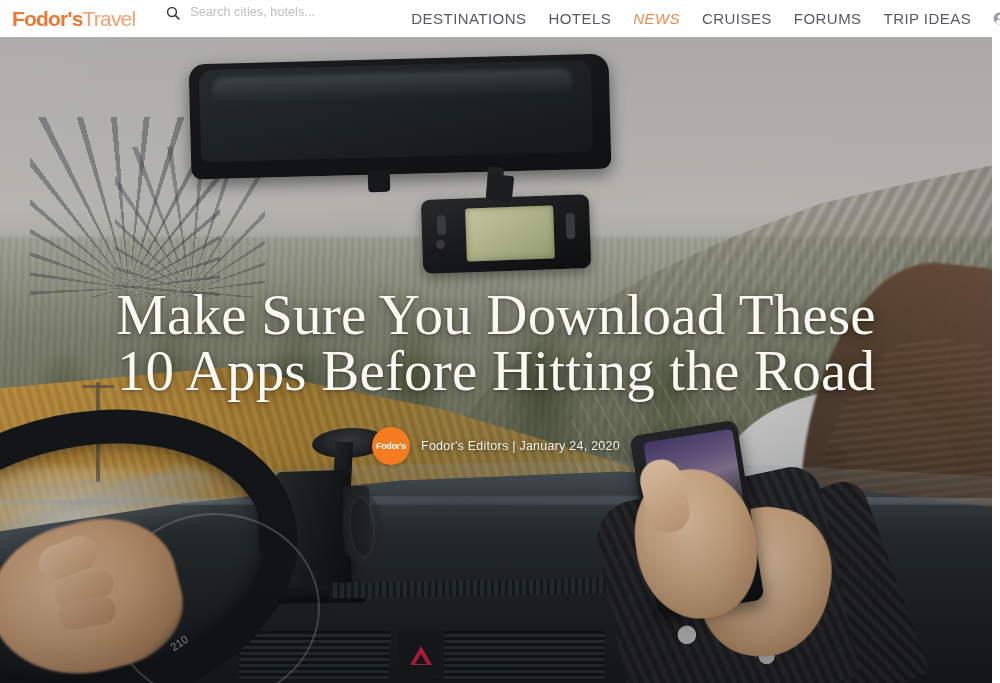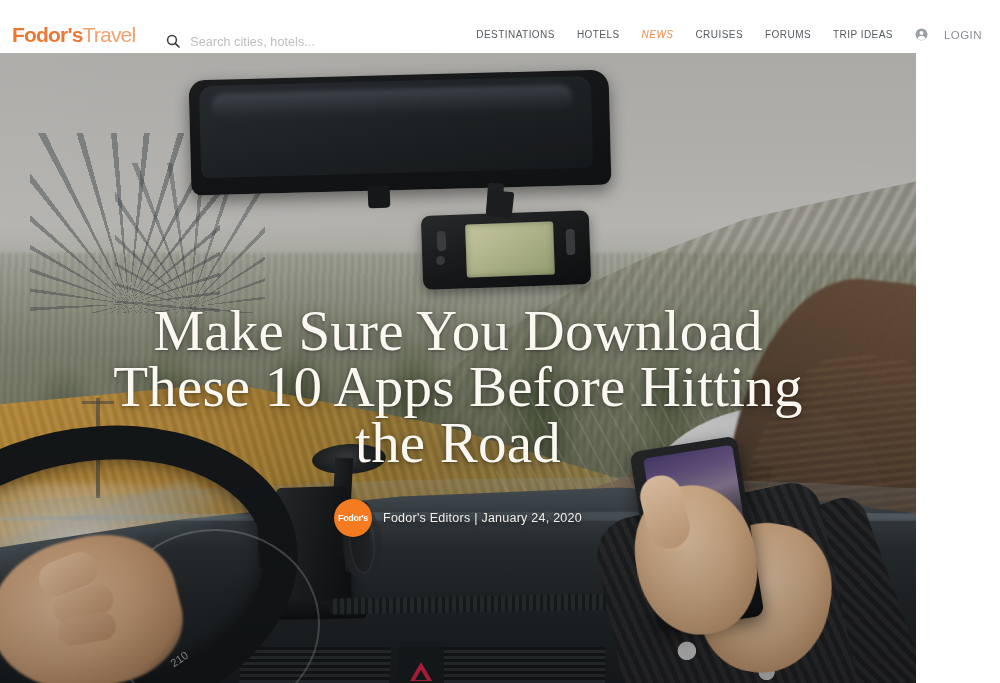--- a/index.html
+++ b/index.html
@@ -9,64 +9,63 @@
     background:#fff;
     font-family:"Liberation Sans", sans-serif;
     -webkit-font-smoothing:antialiased;
   }
 
   
   .navbar{
     position:relative; width:1000px; height:37px;
     background:#ffffff; display:flex; align-items:center;
     z-index:40;
-    margin-top:16px;
   }
   .logo{
     margin-left:12px; font-size:21px; line-height:21px;
     letter-spacing:-0.8px; white-space:nowrap; user-select:none;
   }
   .logo-fodors{ font-weight:bold; color:#ee7733; font-style:normal; }
   .logo-travel{ font-weight:400; color:#f5a06a; }
 
   .search-wrap{
-    display:flex; align-items:flex-end; margin-left:30px; height:28px;
+    display:flex; align-items:flex-start; margin-left:30px; height:28px;
   }
   .search-icon{ width:16px; height:16px; display:block; flex:0 0 auto; }
   .search-input{
     border:none; outline:none; background:transparent;
     font-family:"Liberation Sans", sans-serif;
     font-size:12.5px; color:#555; margin-left:9px; width:210px;
     letter-spacing:0.1px;
   }
   .search-input::placeholder{ color:#bdbdbd; }
 
   .nav-menu{
     margin-left:auto; display:flex; align-items:center;
     padding-right:10px; gap:0px;
   }
   .nav-item{
-    font-size:10px; letter-spacing:0.45px; color:#555a5e;
+    font-size:15px; letter-spacing:0.45px; color:#555a5e;
     padding:0 11px; cursor:pointer; white-space:nowrap;
     text-transform:uppercase; line-height:16px;
   }
   .nav-item.active{ color:#ee8a4d;font-style:italic; }
   .login-item{
     display:flex; align-items:center; gap:16px;
     padding:0 8px 0 11px; cursor:pointer;
   }
   .login-icon{ width:13px; height:13px; display:block; }
   .login-label{
     font-size:11.5px; letter-spacing:0.45px; color:#8b9095;
     text-transform:uppercase; line-height:16px;
   }
 
   
   .hero{
-    position:relative; width:916px; height:646px; overflow:hidden;
+    position:relative; width:992px; height:646px; overflow:hidden;
     background:#b9b6b0;
   }
   .hero-photo{ position:absolute; inset:0; }
   .layer{ position:absolute; }
 
   
   .sky{
     left:0; top:0; width:1000px; height:330px;
     background:
       linear-gradient(to bottom,

